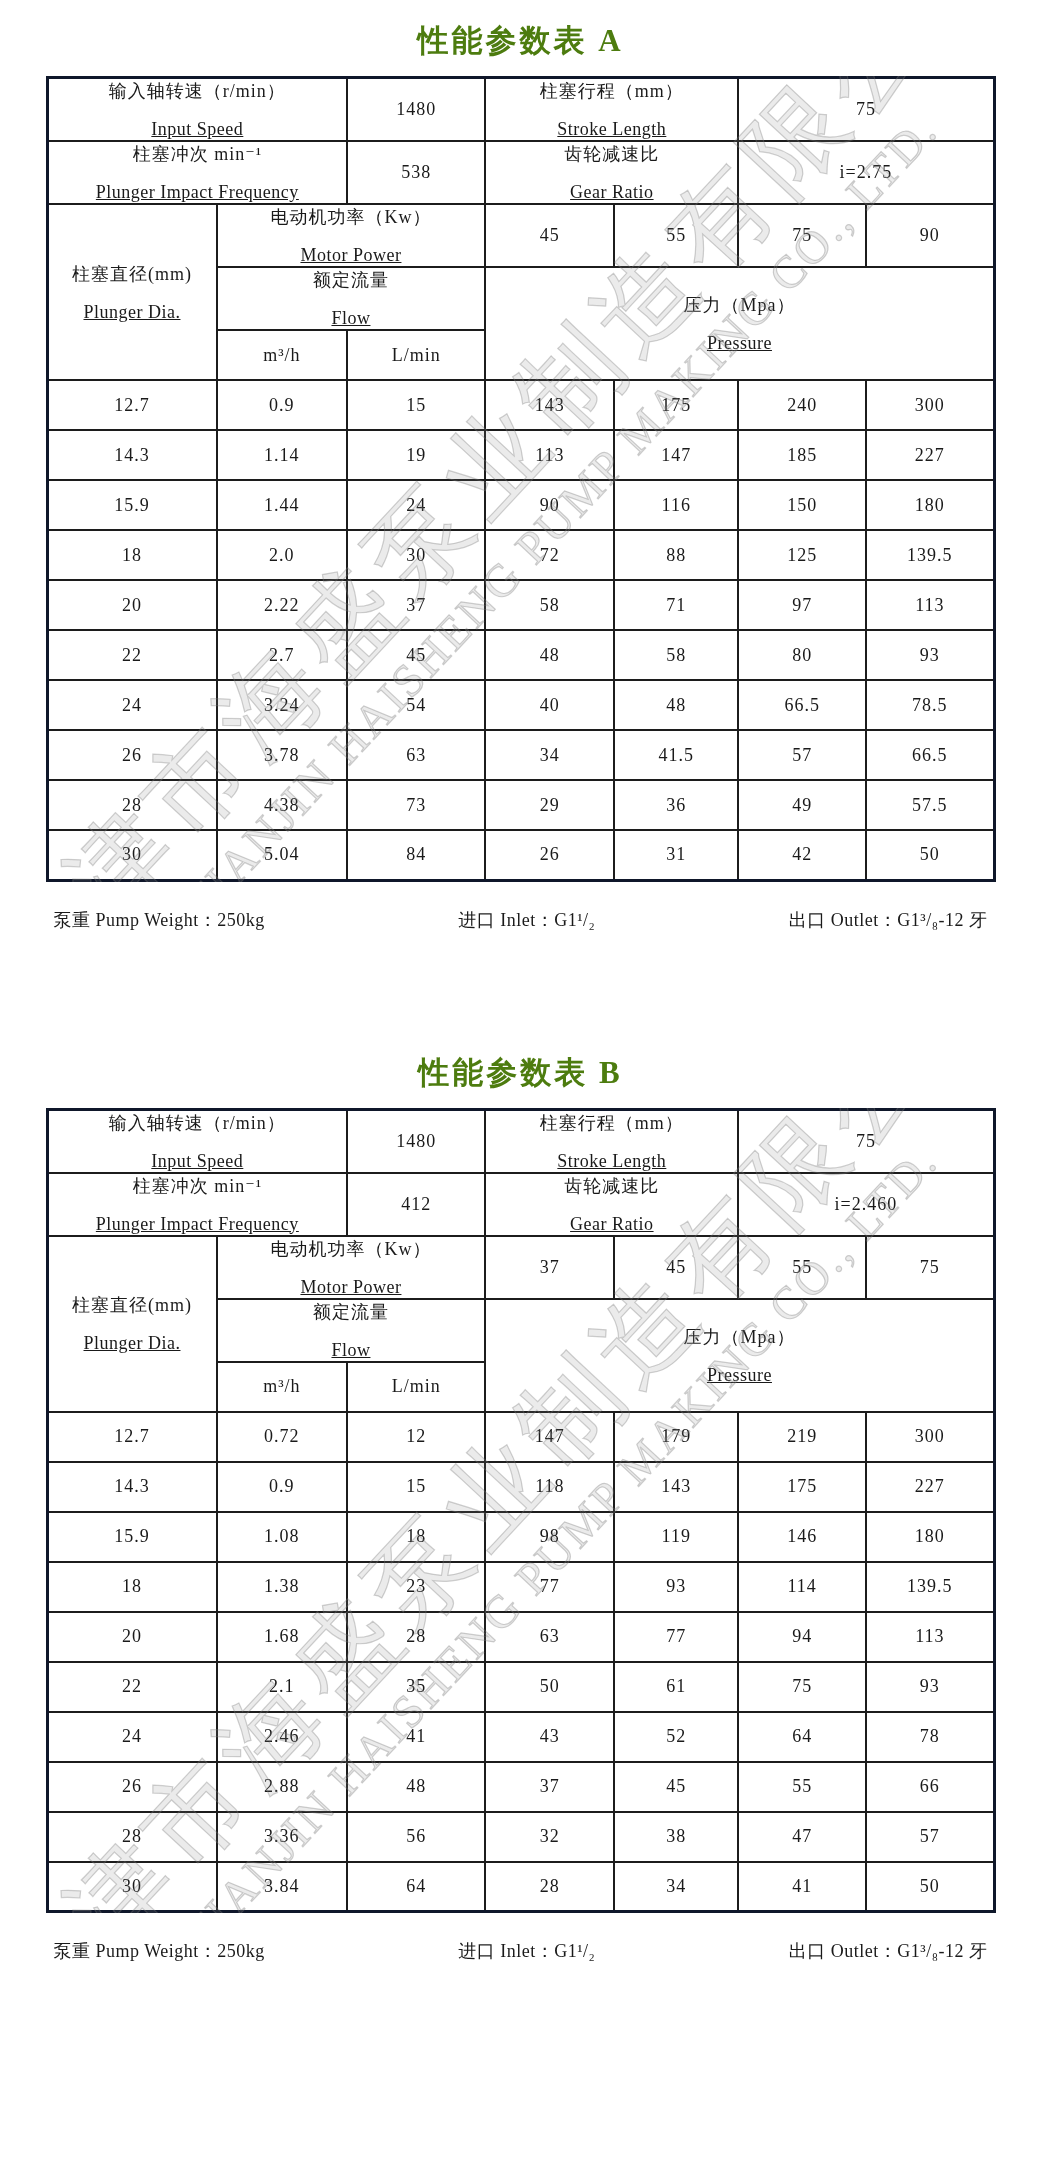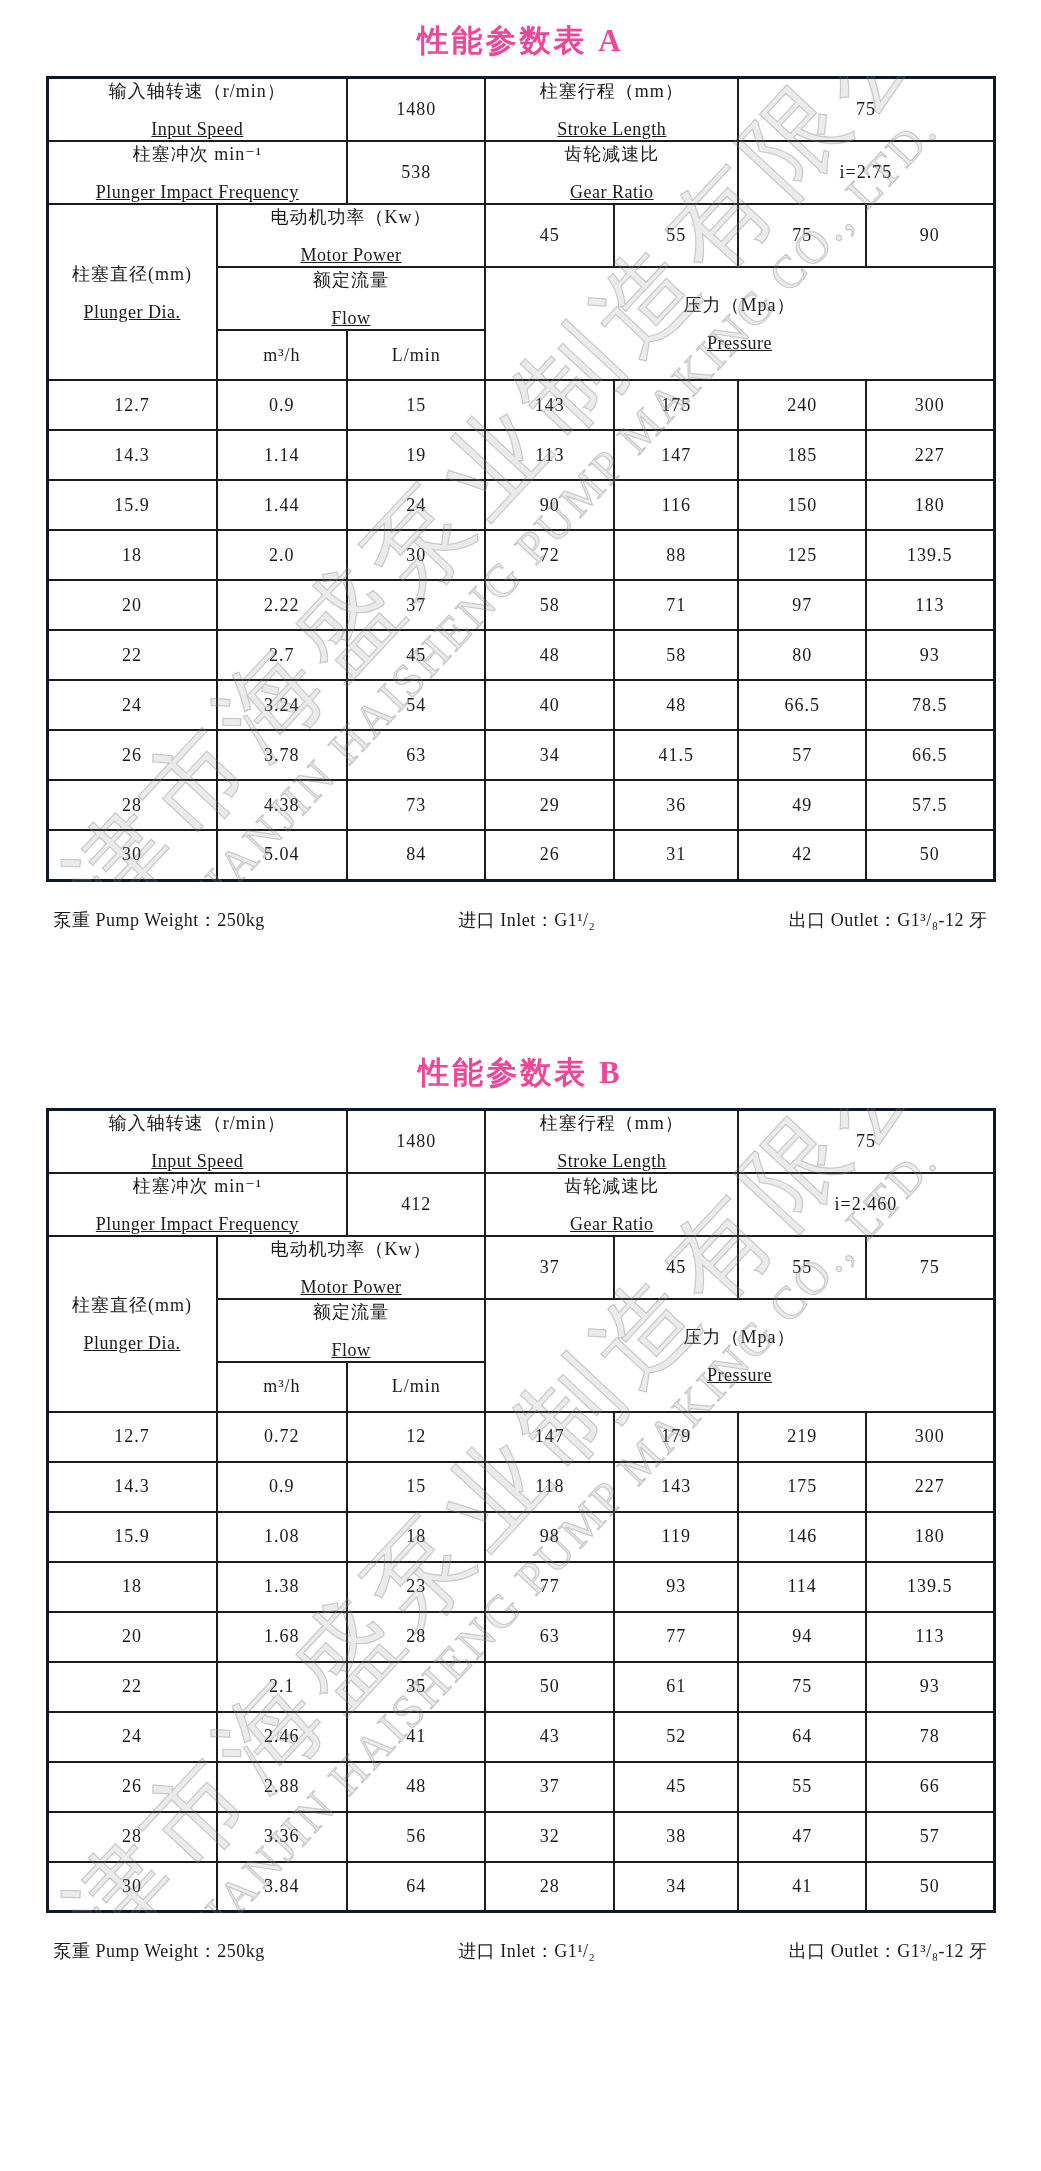--- a/index.html
+++ b/index.html
@@ -4,21 +4,21 @@
 <style>
   html,body{margin:0;padding:0;background:#ffffff;}
   .page{
     width:1041px;height:2171px;margin:0 auto;background:#ffffff;
     font-family:"Liberation Serif","DejaVu Serif",serif;color:#1a1a1a;
     overflow:hidden;position:relative;
   }
   .sheet{position:relative;}
   .tbl-title{
     padding-top:20px;margin:0 0 14px 0;text-align:center;
-    font-size:31px;font-weight:700;letter-spacing:3px;color:#ec4899;
+    font-size:31px;font-weight:700;letter-spacing:3px;color:#4d7c0f;
   }
   .tbl-wrap{position:relative;width:950px;margin:0 auto;}
   table.spec{
     width:950px;border-collapse:collapse;table-layout:fixed;
     border:3px solid #0f172a;
   }
   table.spec td{
     border:2px solid #1c1c1c;text-align:center;vertical-align:middle;
     font-size:17px;padding:0 2px;overflow:hidden;
   }

